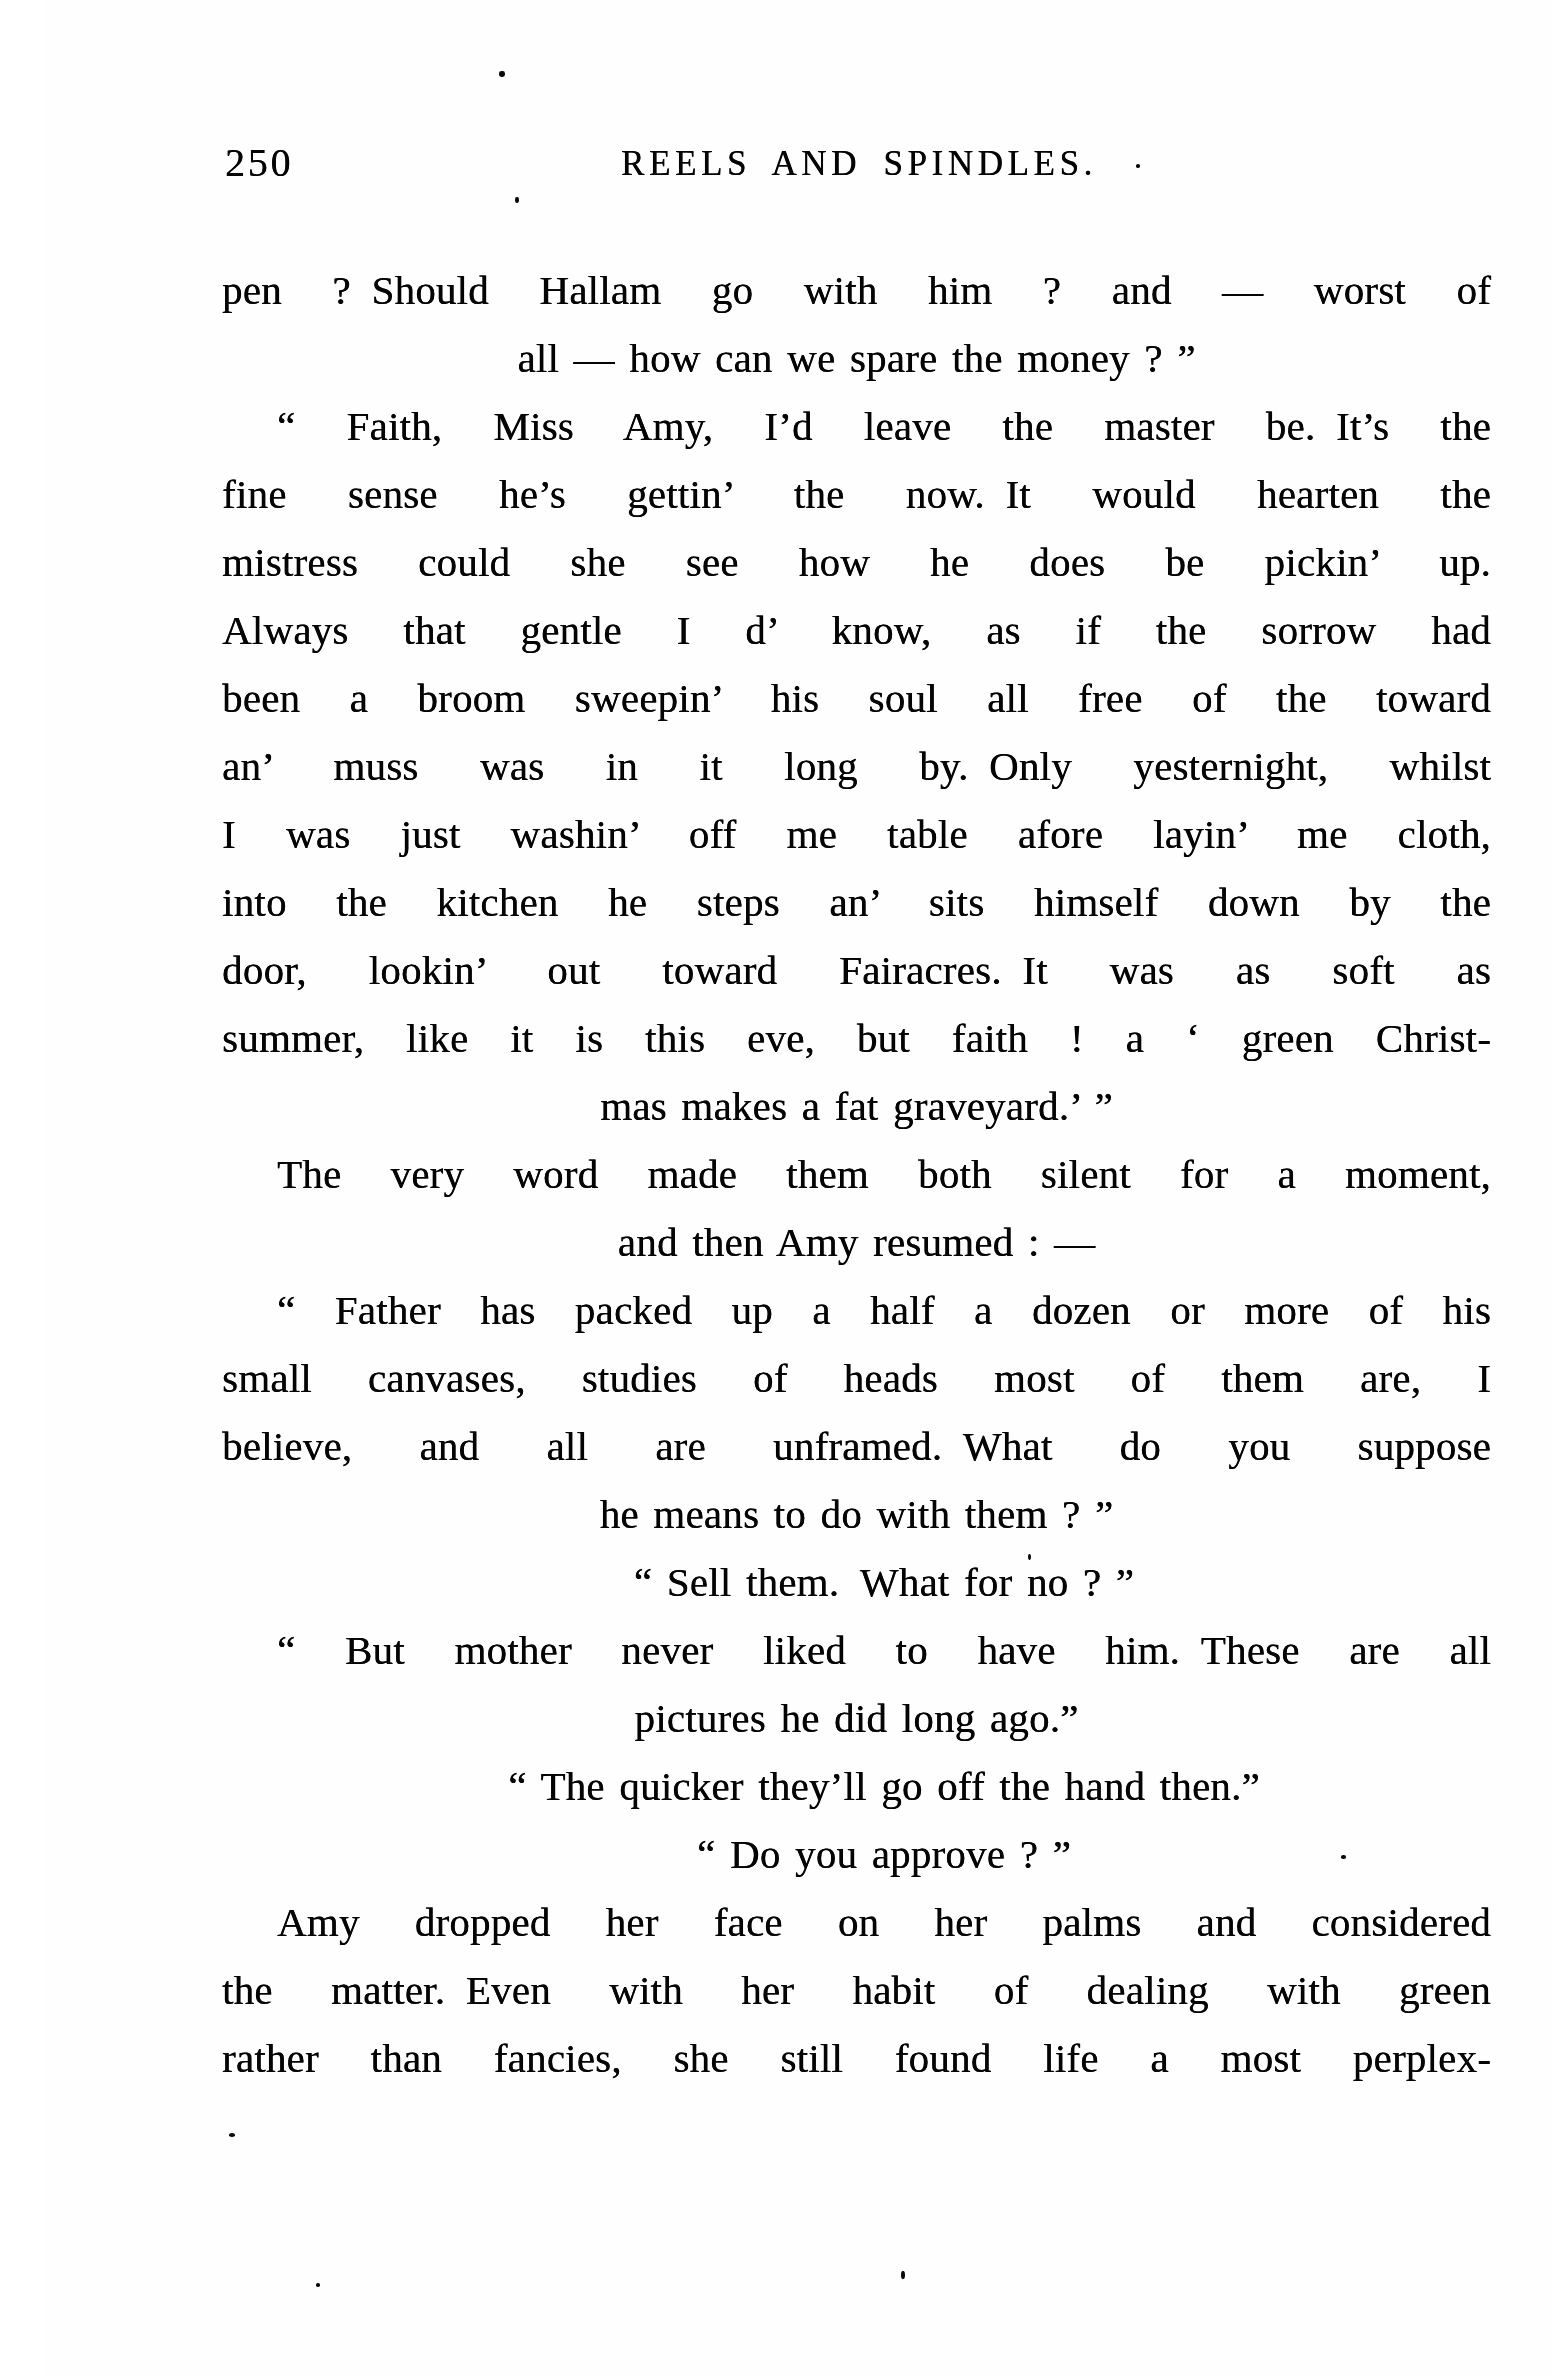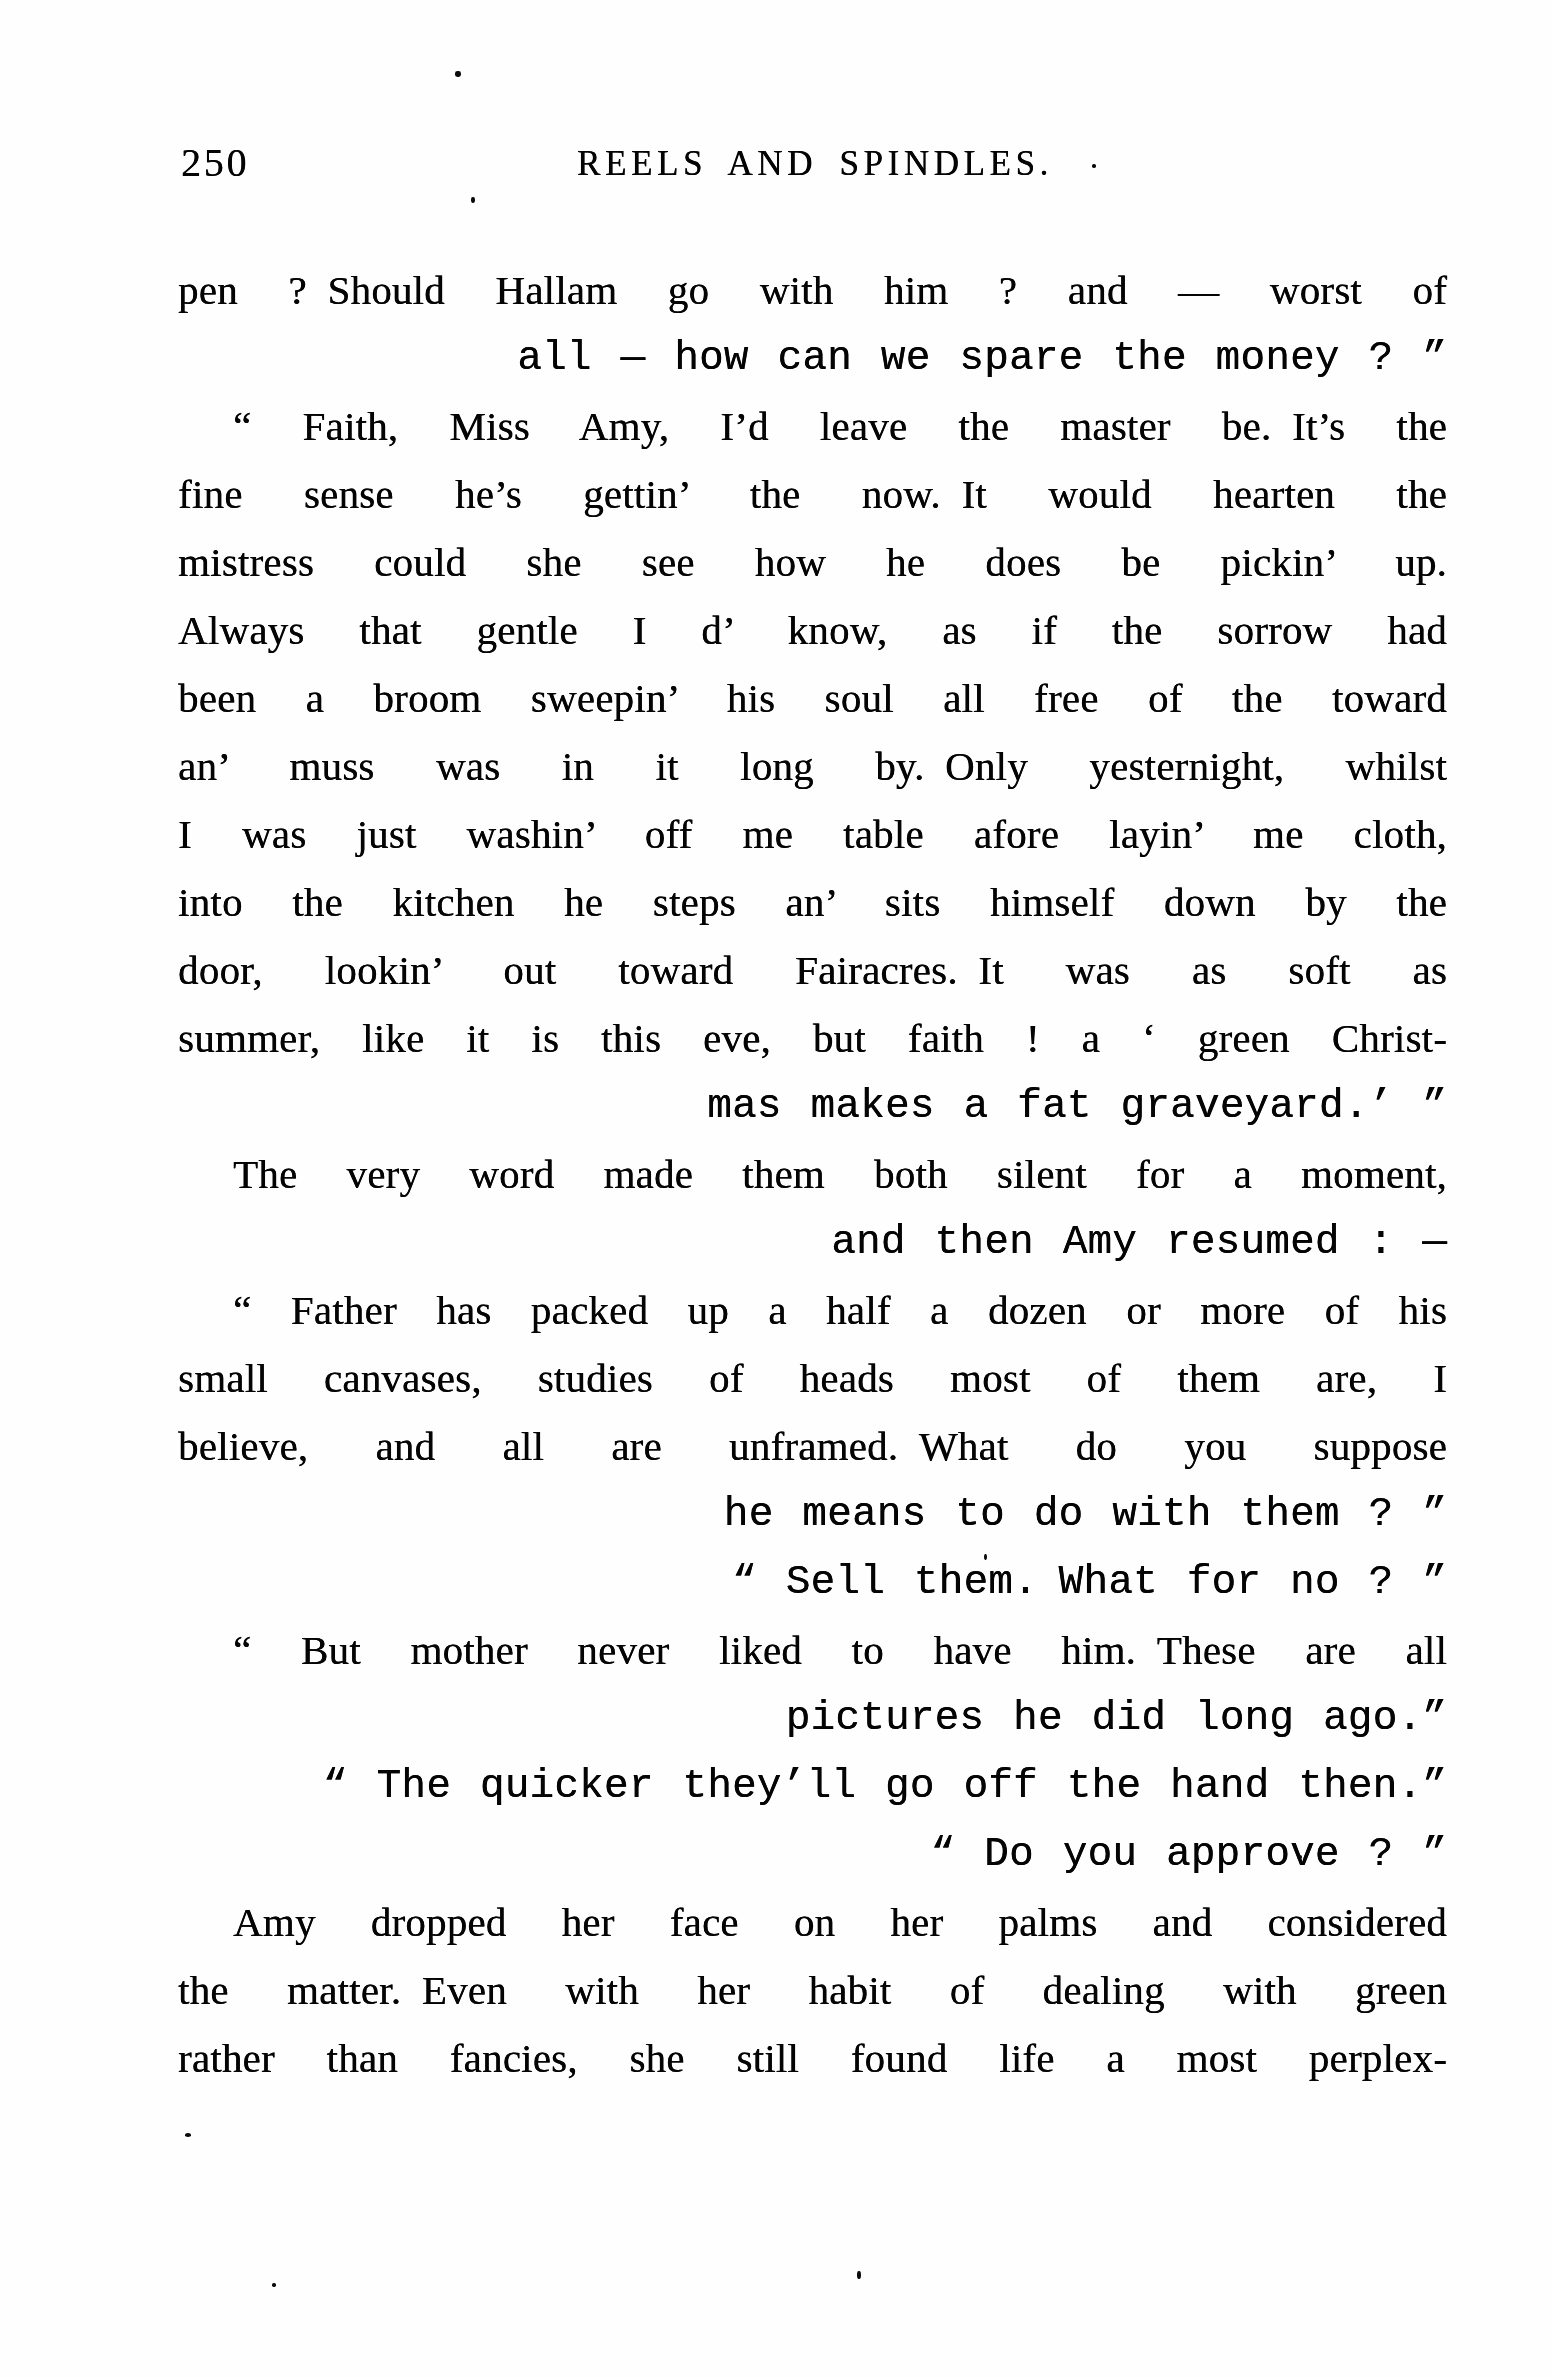--- a/index.html
+++ b/index.html
@@ -7,20 +7,21 @@
     width: 1552px; height: 2377px;
     background: #ffffff;
     font-family: "Liberation Serif", serif;
     position: relative;
     overflow: hidden;
   }
   .page {
     position: absolute; inset: 0;
     background: #fefefe;
     color: #040404;
+    margin-left: 44px;
   }
   
   .folio {
     position: absolute; left: 181px; top: 139px;
     font-size: 40px; letter-spacing: 2.7px;
     text-shadow: 0.3px 0.3px 0 #000;
   }
   .running-title {
     position: absolute; left: 577px; top: 144px;
     font-size: 35px; letter-spacing: 4.6px; word-spacing: 9px;
@@ -32,21 +33,21 @@
     position: absolute; left: 178px; top: 256px; width: 1269px;
   }
   .line {
     margin: 0; padding: 0;
     font-size: 41px; line-height: 68px; height: 68px;
     word-spacing: 0.10em; letter-spacing: 0.2px;
     text-shadow: 0.3px 0.3px 0 #000;
     white-space: normal;
   }
   .j   { text-align: justify; text-align-last: justify; }
-  .end { text-align: right; font-family: Liberation Mono, monospace; }
+  .end { text-align: center; }
   .ind { text-indent: 55px; }
   
   .speck { position: absolute; background: #0a0a0a; border-radius: 45%; }
   .sp-a { left: 455px;  top: 71px;   width: 5.5px; height: 5.5px; }
   .sp-b { left: 471px;  top: 197px;  width: 3.7px; height: 5.5px; }
   .sp-c { left: 1092px; top: 164px;  width: 3.7px; height: 3.7px; }
   .sp-d { left: 984px; top: 1554px; width: 2.7px; height: 6.4px; }
   .sp-e { left: 1297px; top: 1855px; width: 4.6px; height: 3.7px; }
   .sp-f { left: 857px;  top: 2271px; width: 3.7px; height: 8.2px; }
   .sp-g { left: 272px;  top: 2283px; width: 3.7px; height: 3.7px; }

